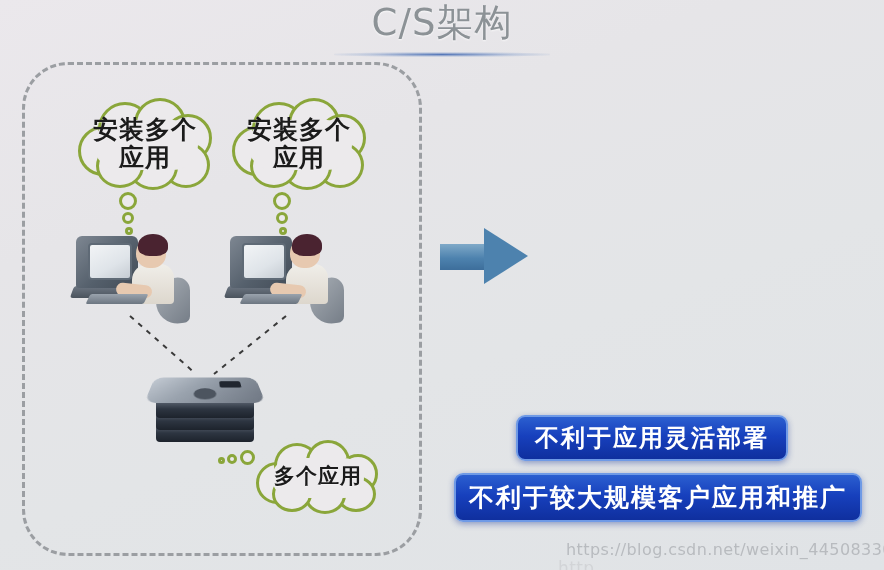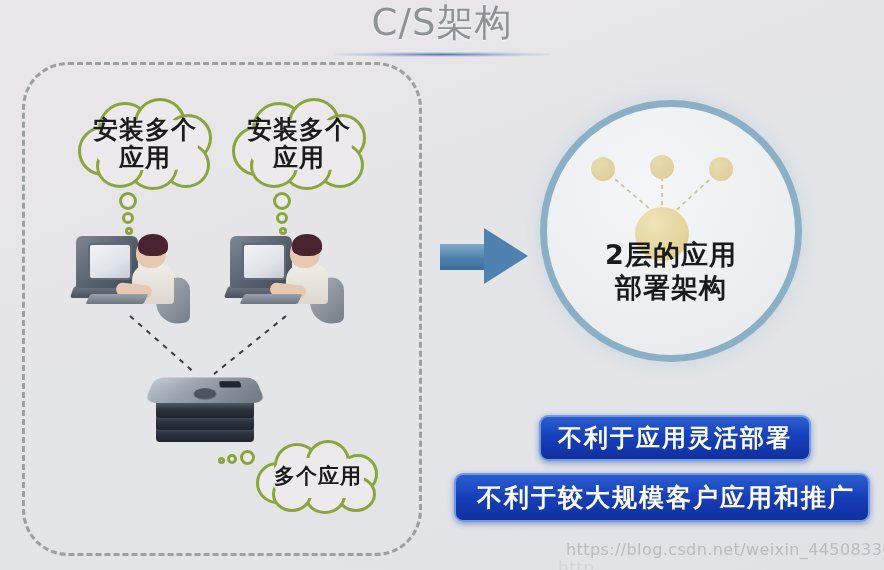--- a/index.html
+++ b/index.html
@@ -189,22 +189,22 @@
 
   
   .banner{
     position:absolute;border-radius:9px;color:#ffffff;font-weight:bold;
     display:flex;align-items:center;justify-content:center;
     background:linear-gradient(180deg,#2b5fd0 0%,#1740bd 45%,#0f2f9e 100%);
     border:2px solid #6f9ae6;
     box-shadow:0 2px 6px rgba(30,60,150,.45);
     letter-spacing:2px;
   }
-  .banner-1{left:516px;top:415px;width:268px;height:42px;font-size:24px;margin-left:23px;}
-  .banner-2{left:454px;top:473px;width:404px;height:45px;font-size:25px;padding-left:8px;}
+  .banner-1{left:516px;top:415px;width:268px;height:42px;font-size:24px;}
+  .banner-2{left:454px;top:473px;width:404px;height:45px;font-size:25px;}
 
   
   .wm{
     position:absolute;left:566px;top:540px;
     font-size:16px;color:#b8bbbf;letter-spacing:.4px;
     font-family:"DejaVu Sans","Liberation Sans",sans-serif;
   }
   .wm-ghost{
     position:absolute;left:558px;top:558px;font-size:17px;
     color:#d2d4d7;letter-spacing:.4px;
@@ -313,33 +313,20 @@
   <div class="trail" style="left:240px;top:450px;width:15px;height:15px;"></div>
   <div class="trail" style="left:227px;top:454px;width:10px;height:10px;"></div>
   <div class="trail" style="left:218px;top:457px;width:7px;height:7px;"></div>
 
 
   <div class="arrow">
     <div class="shaft"></div>
     <div class="head"></div>
   </div>
 
-  <div class="circle">
-    <svg width="234" height="234" style="position:absolute;left:0;top:0;">
-      <line x1="56" y1="62" x2="110" y2="108" stroke="#cbbf94" stroke-width="1.6" stroke-dasharray="4 4"></line>
-      <line x1="115" y1="62" x2="115" y2="105" stroke="#cbbf94" stroke-width="1.6" stroke-dasharray="4 4"></line>
-      <line x1="174" y1="62" x2="124" y2="108" stroke="#cbbf94" stroke-width="1.6" stroke-dasharray="4 4"></line>
-    </svg>
-    <div class="dot small" style="left:44px;top:50px;"></div>
-    <div class="dot small" style="left:103px;top:48px;"></div>
-    <div class="dot small" style="left:162px;top:50px;"></div>
-    <div class="dot big" style="left:88px;top:100px;"></div>
-    <div class="cap">2层的应用
-部署架构</div>
-  </div>
 
   <div class="banner banner-1">
     <span>不利于应用灵活部署</span>
   </div>
   <div class="banner banner-2">
     <span>不利于较大规模客户应用和推广</span>
   </div>
 
   <div class="wm-ghost">http</div>
   <div class="wm">https://blog.csdn.net/weixin_44508330</div>

